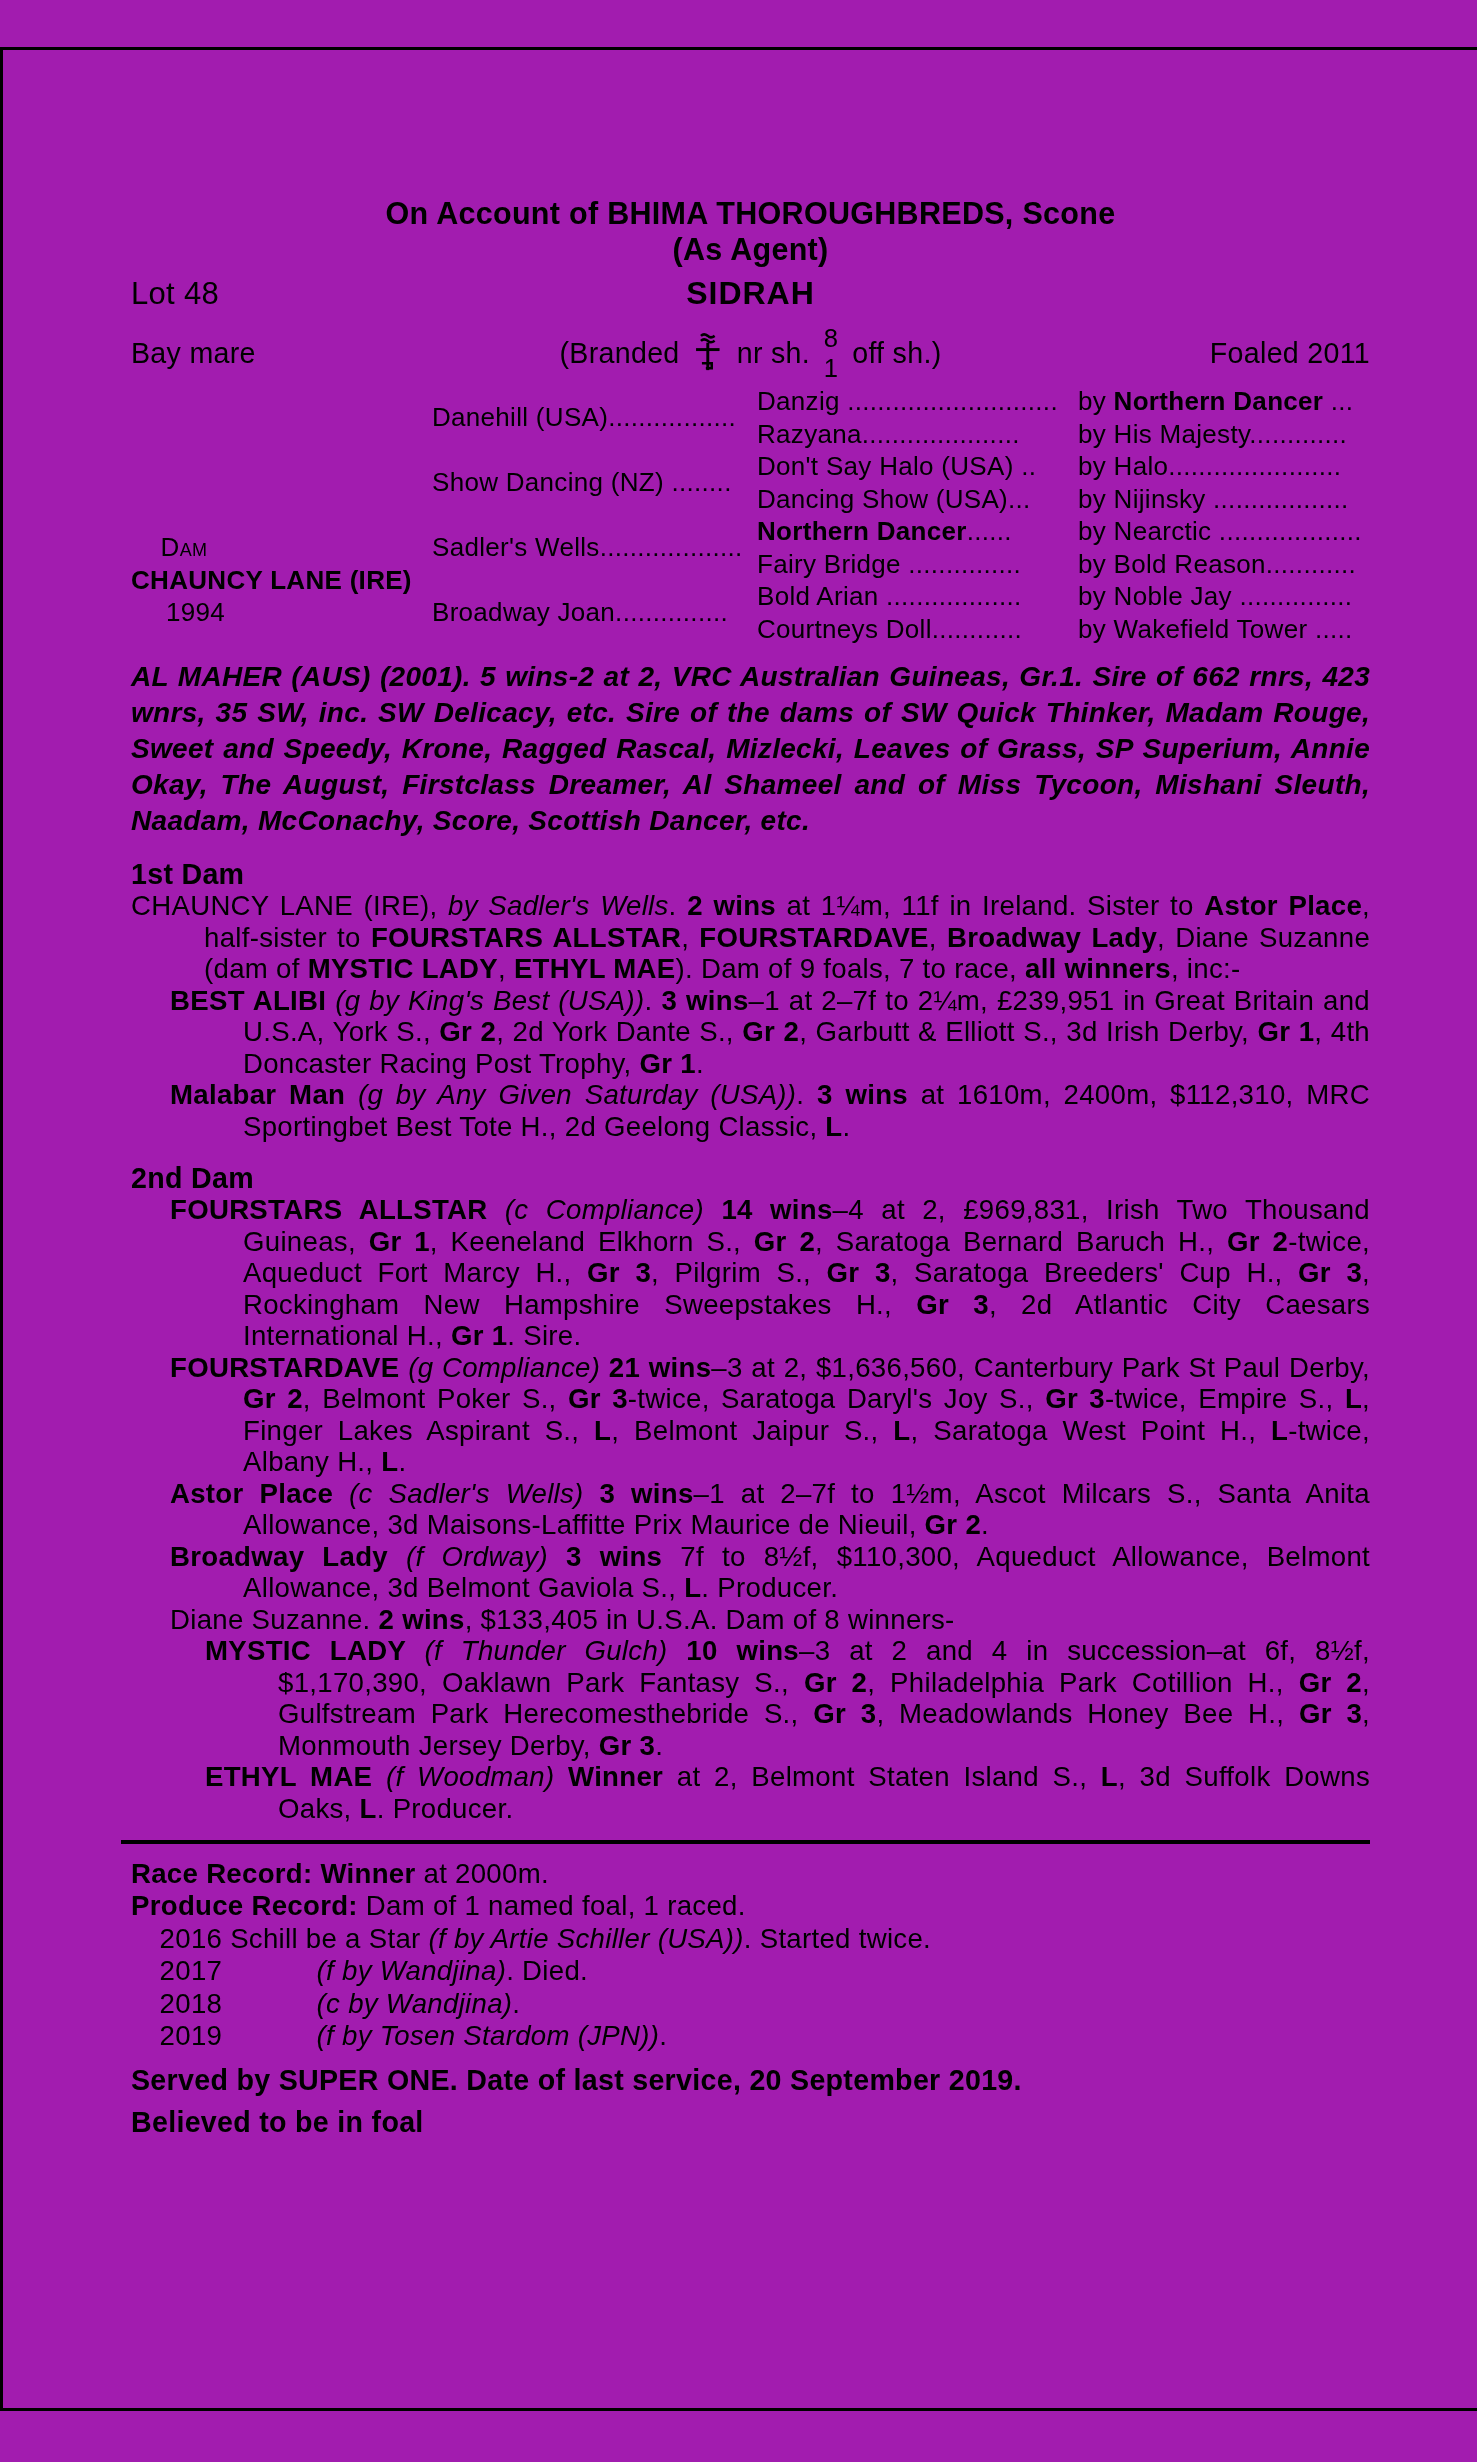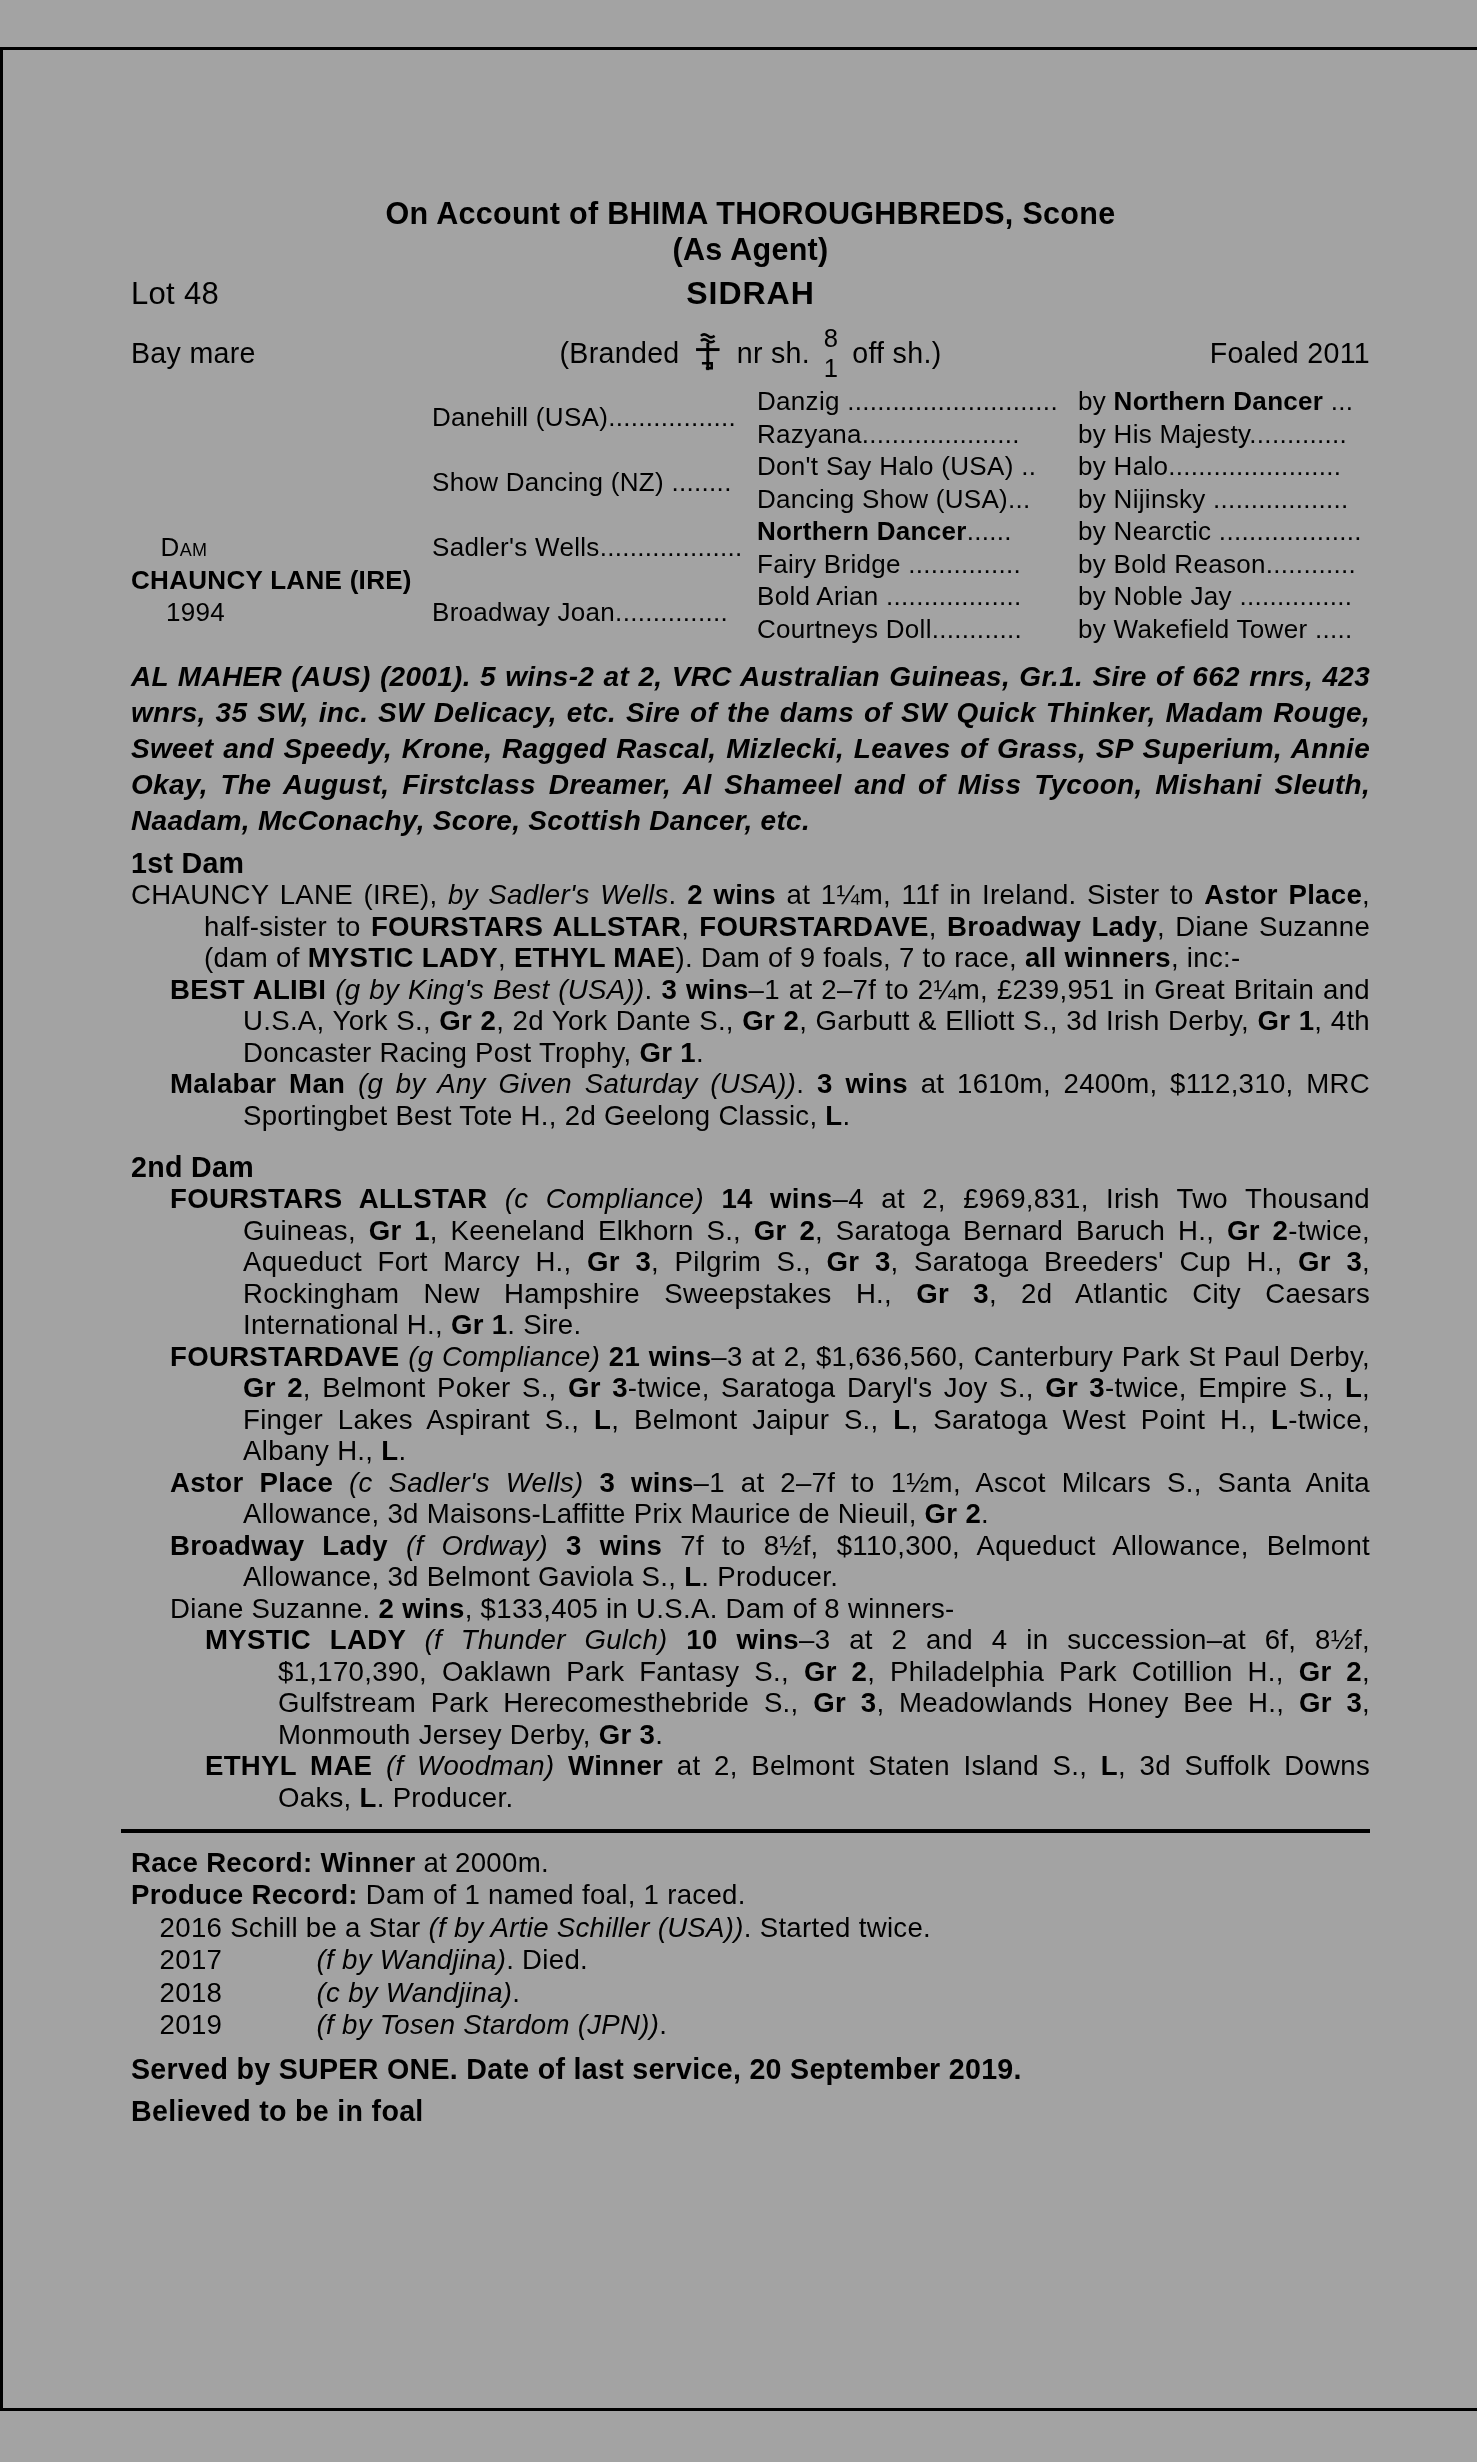--- a/index.html
+++ b/index.html
@@ -1,16 +1,16 @@
 <!DOCTYPE html>
 <html><head>
 <meta charset="utf-8">
 <style>
   html,body{margin:0;padding:0;background:#fff;}
-  .page{position:relative;width:1478px;height:2463px;background:#a3a3a3;
+  .page{position:relative;width:1478px;height:2463px;background:#a21caf;
         font-family:"Liberation Sans","DejaVu Sans",sans-serif;color:#000;overflow:hidden;}
   .frame{position:absolute;left:0;top:47px;width:1522px;height:2364px;
          border:3.9px solid #000;border-right:none;box-sizing:border-box;}
   .content{position:absolute;left:131px;top:0;width:1239px;letter-spacing:0.3px;}
 
   .consignor{margin-top:195px;text-align:center;font-weight:bold;font-size:30.5px;line-height:36px;}
   .agent{text-align:center;font-weight:bold;font-size:30.5px;line-height:36px;}
 
   .lotrow{display:grid;grid-template-columns:1fr auto 1fr;align-items:baseline;margin-top:7.9px;}
   .lot{font-size:31px;font-weight:normal;}
@@ -31,21 +31,21 @@
   .lbl{margin-left:29.6px;}
   .yr{margin-left:35px;}
 
   .b{font-weight:bold;}
   .it{font-style:italic;}
 
   .para{font-size:27.6px;line-height:31.5px;text-align:justify;}
   .p-hang{padding-left:73px;text-indent:-73px;}
   .p-entry{padding-left:112px;text-indent:-73px;}
   .p-entry2{padding-left:147px;text-indent:-73px;}
-  .heading{font-size:28.6px;font-weight:bold;line-height:32.5px;margin-top:8px;}
+  .heading{font-size:28.6px;font-weight:bold;line-height:32.5px;margin-top:19px;}
   .gap-top{margin-top:19.7px;}
   .sire-summary{font-weight:bold;font-style:italic;font-size:28px;line-height:36px;
                 text-align:justify;margin-top:13.8px;}
   .hr{height:3.9px;background:#000;margin:15.8px 0 0 -9.9px;width:calc(100% + 9.9px);}
   .rec{font-size:27.6px;line-height:32.5px;}
   .rec-block{margin-top:13.8px;}
   .produce-line{padding-left:28.6px;}
   .prow{display:flex;padding-left:28.6px;}
   .pyear{width:157px;flex:none;}
   .served{font-weight:bold;font-size:28.6px;line-height:42px;margin-top:5.9px;}

